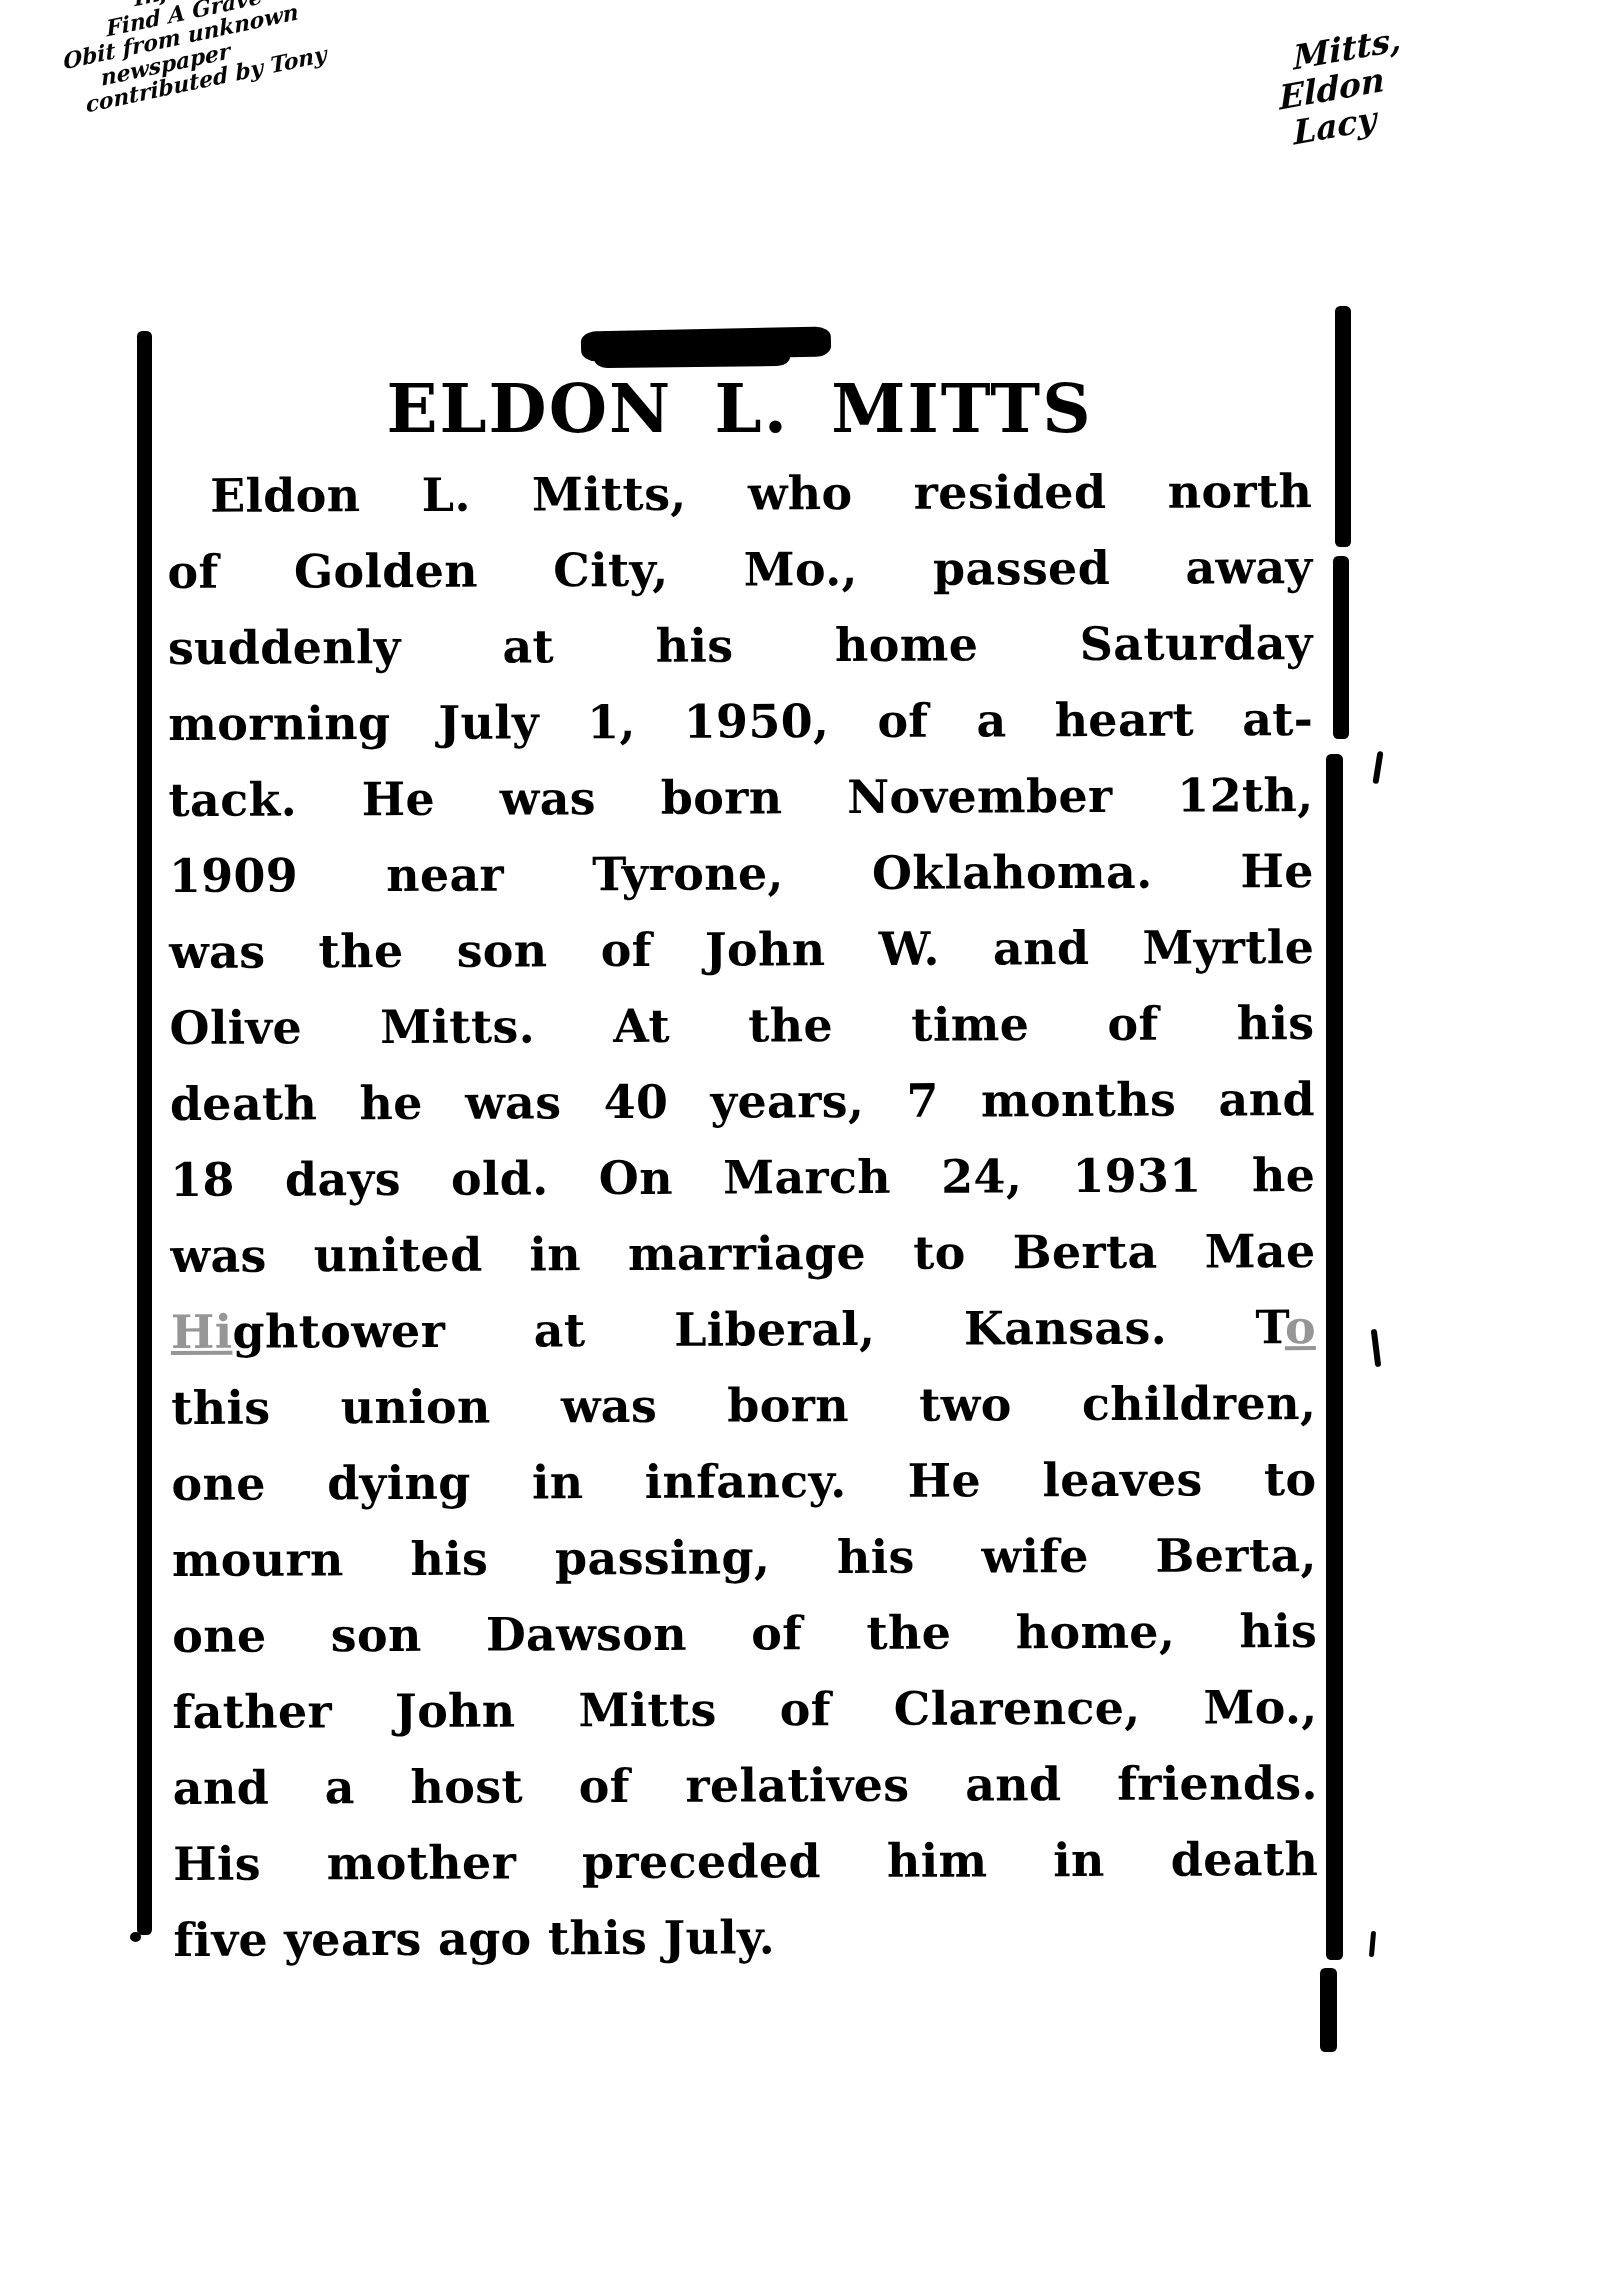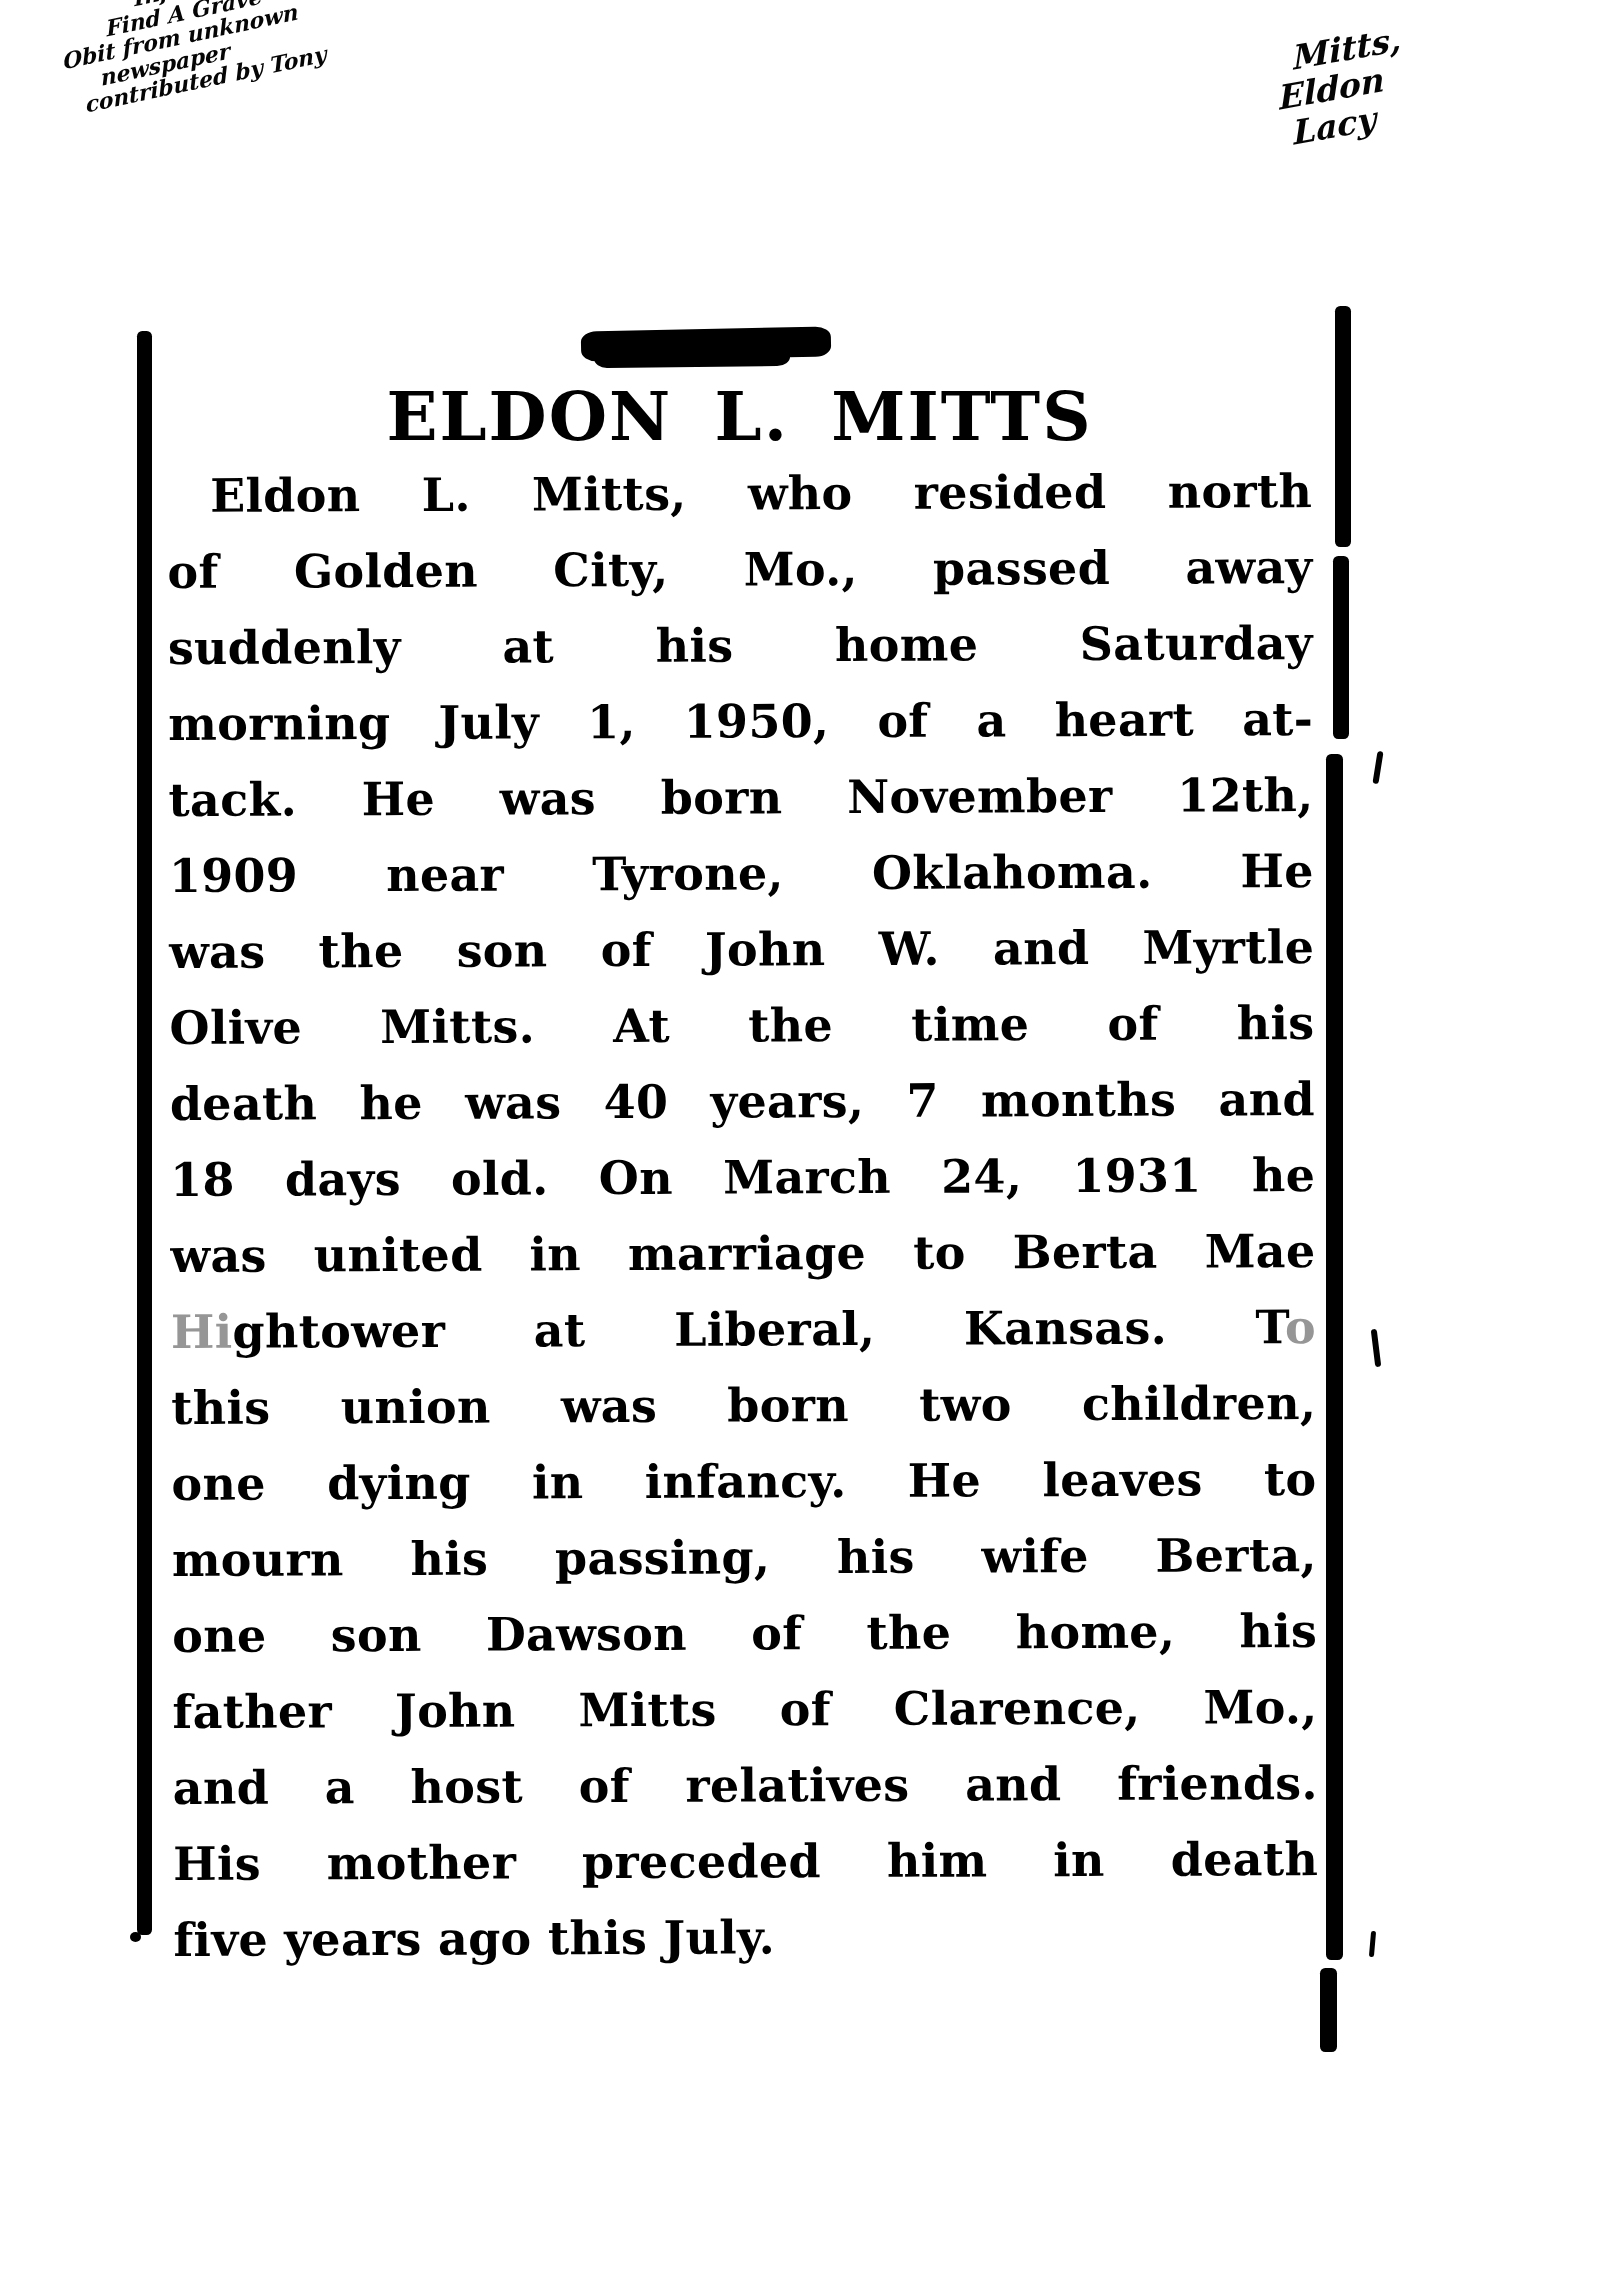--- a/index.html
+++ b/index.html
@@ -87,21 +87,21 @@
   .artifact { position: absolute; background: #000; }
   .tick1 { left: 1375px; top: 751px; width: 5.9px;  height: 33px; border-radius: 3.3px; transform: rotate(9deg); }
   .tick2 { left: 1373px; top: 1329px; width: 5.9px;  height: 38px; border-radius: 3.3px; transform: rotate(-7deg); }
   .tick3 { left: 1370px; top: 1931px; width: 5.2px;  height: 26px; border-radius: 2.6px; transform: rotate(5deg); }
   .dot1  { left: 130px;  top: 1932px; width: 11px; height: 9.8px; border-radius: 50%; }
 
   
   .headline {
     position: absolute;
     left: 167px;
-    top: 380px;
+    top: 372px;
     width: 1145px;
     margin: 0;
     text-align: center;
     font-size: 67px;
     line-height: 73px;
     font-weight: bold;
     letter-spacing: 2px;
     word-spacing: 17px;
     white-space: nowrap;
   }
@@ -117,21 +117,21 @@
     height: 76px;
     line-height: 76px;
     font-size: 46px;
     font-weight: bold;
     text-align: justify;
     text-align-last: justify;
     letter-spacing: 0.3px;
   }
   .body-line.first { text-indent: 43px; }
   .body-line.last  { text-align-last: left; }
-  .body-line .faded { color: #969696; }
+  .body-line .faded { color: #969696; text-decoration: underline; }
 </style>
 </head>
 <body>
 
 <div class="page">
 
   <div class="hw hw-topleft">
       <div class="hw-line">Info from</div>
       <div class="hw-line">Find A Grave</div>
       <div class="hw-line">Obit from unknown</div>

